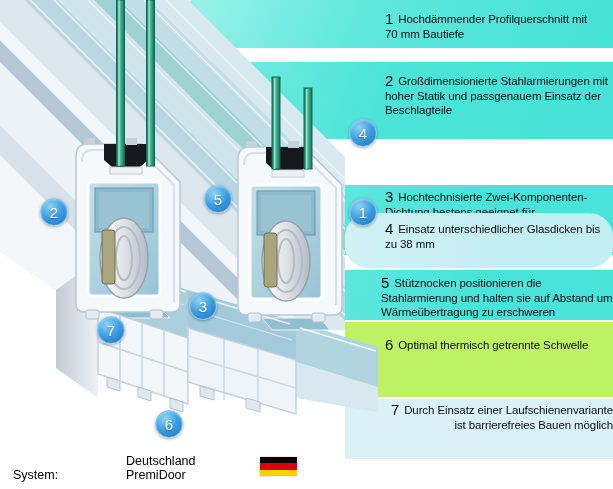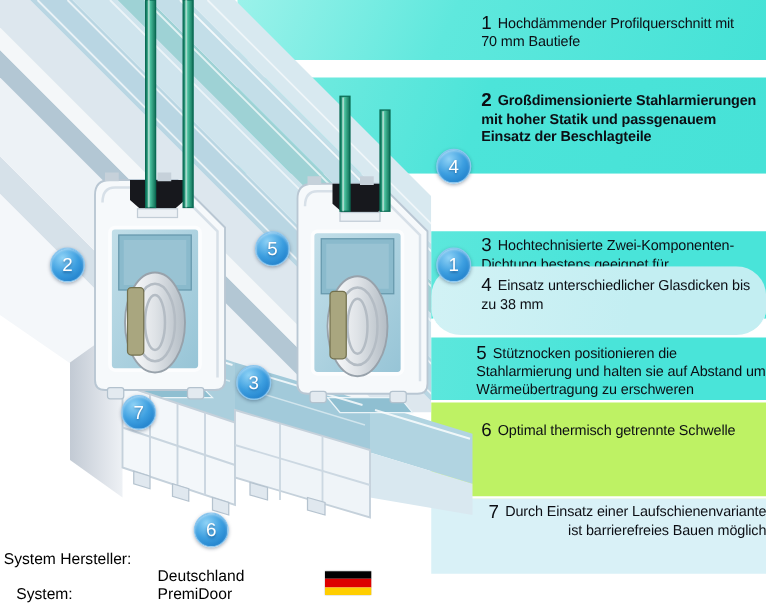--- a/index.html
+++ b/index.html
@@ -18,21 +18,21 @@
           background:linear-gradient(100deg,#d2f2f5 0%,#c3eef2 60%);border-radius:24px;}
   .band-5{top:270px;height:52px;left:345px;
           background:linear-gradient(100deg,#5ce7dc 0%,#49e4d9 50%);}
   .band-6{top:322px;height:77px;left:345px;background:#bef264;}
   .band-7{top:399px;height:60px;left:345px;background:#d9f1f7;border-bottom:none;}
 
   .txt{position:absolute;color:#0c0e14;font-size:11.5px;line-height:14.5px;
        letter-spacing:-0.1px;}
   .num{font-size:15px;margin-right:5px;vertical-align:-1px;}
   .band-1 .txt{left:195px;top:12px;width:212px;}
-  .band-2 .txt{left:195px;top:12px;width:226px;font-weight:bold;}
+  .band-2 .txt{left:195px;top:12px;width:226px;}
   .band-3 .txt{left:40px; top:5px; width:226px;}
   .band-4 .txt{left:40px; top:9px; width:226px;}
   .band-5 .txt{left:36px; top:6px; width:234px;}
   .band-6 .txt{left:40px; top:16px;width:230px;}
   .band-7 .txt{left:40px; top:4px; width:228px;text-align:right;}
 
   
   .illu{position:absolute;left:0;top:0;z-index:2;}
 
   
@@ -211,21 +211,20 @@
       <span>5</span>
     </div>
   <div class="badge badge-6">
       <span>6</span>
     </div>
   <div class="badge badge-7">
       <span>7</span>
     </div>
 
   <div class="footer">
-    <div class="f-item lbl-1">System Hersteller:</div>
     <div class="f-item val-2">Deutschland</div>
     <div class="f-item lbl-2">System:</div>
     <div class="f-item val-3">PremiDoor</div>
     <div class="flag">
       <div class="fb"></div>
       <div class="fr"></div>
       <div class="fg"></div>
     </div>
   </div>
 

